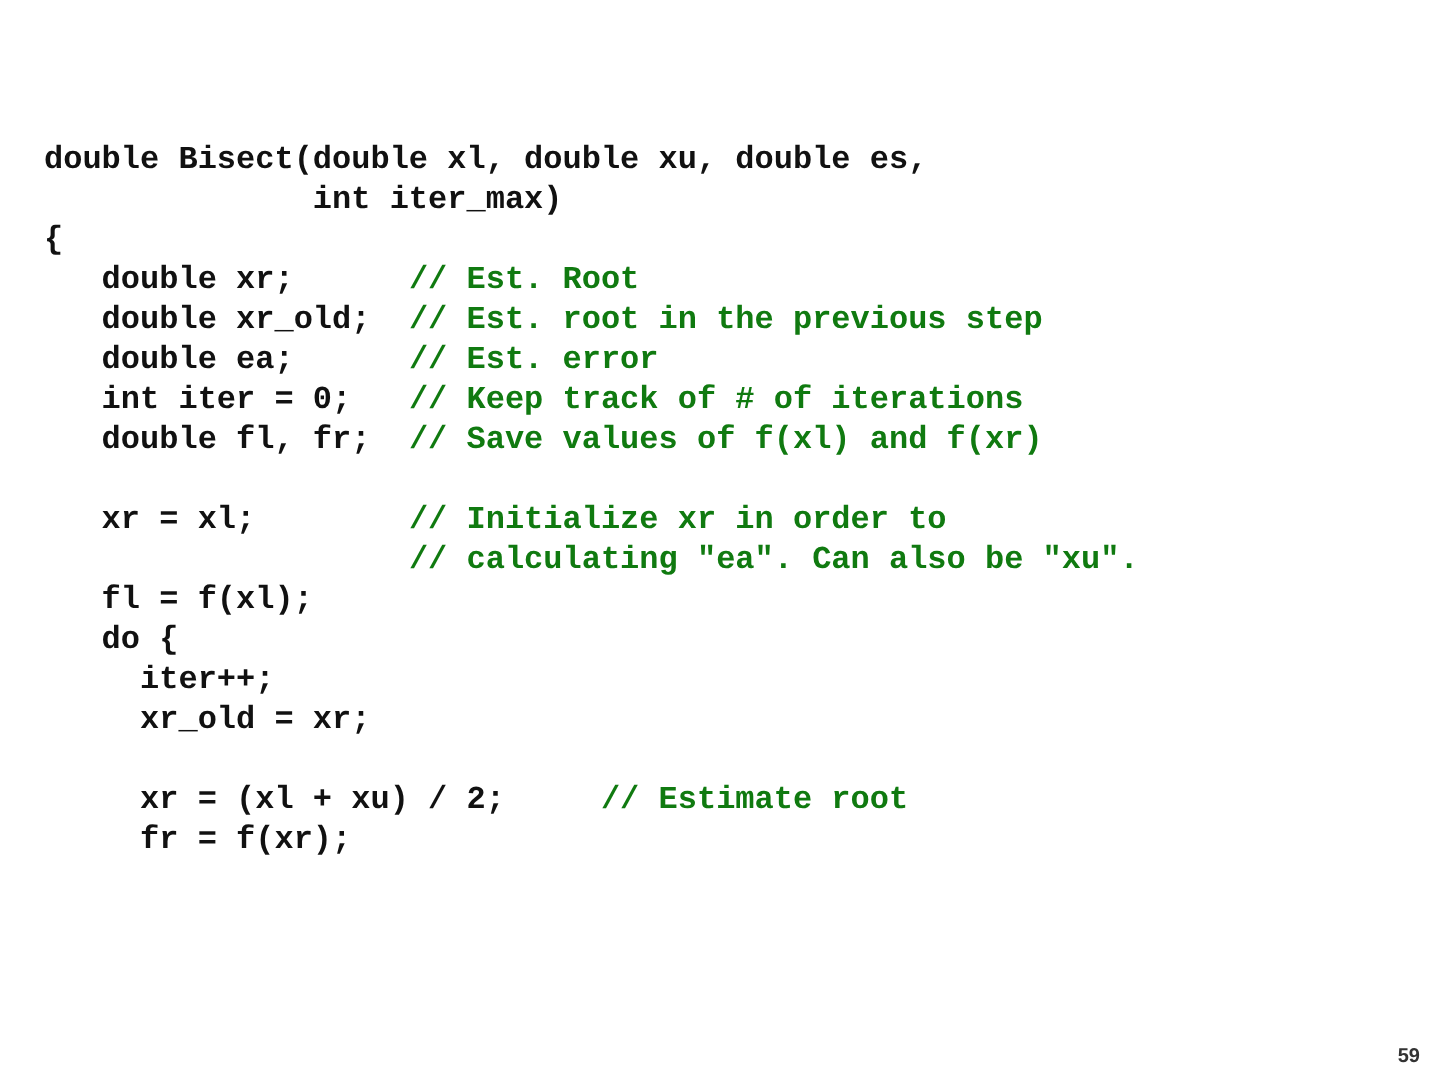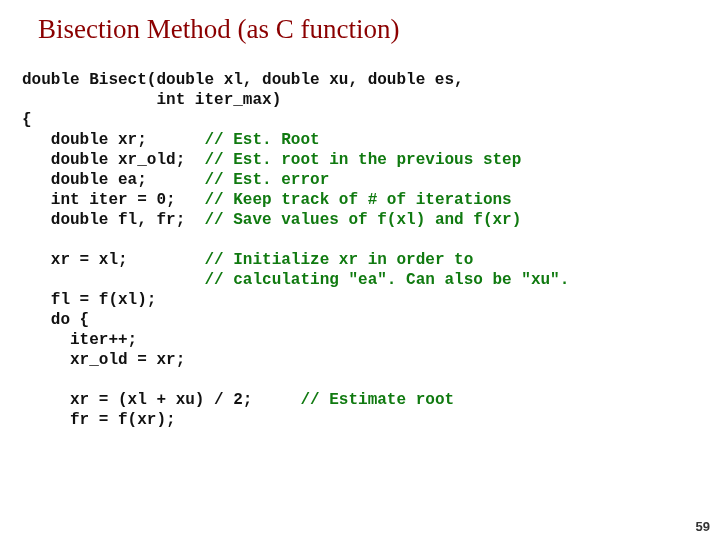--- a/index.html
+++ b/index.html
@@ -35,30 +35,29 @@
     color: #111;
     line-height: 1.25;
     white-space: pre;
   }
   .comment { color: #107a10; }
   .pagenum {
     position: absolute;
     right: 10px;
     bottom: 6px;
     font-family: Arial, sans-serif;
-    font-size: 13px;
+    font-size: 10px;
     font-weight: bold;
     color: #333;
   }
 </style>
 </head>
 <body>
 
 <div class="slide">
-  <div class="title">Bisection Method (as C function)</div>
 
   <div class="code"><span>double Bisect(double xl, double xu, double es,</span>
 <span>              int iter_max)</span>
 <span>{</span>
 <span>   double xr;      </span><span class="comment">// Est. Root</span>
 <span>   double xr_old;  </span><span class="comment">// Est. root in the previous step</span>
 <span>   double ea;      </span><span class="comment">// Est. error</span>
 <span>   int iter = 0;   </span><span class="comment">// Keep track of # of iterations</span>
 <span>   double fl, fr;  </span><span class="comment">// Save values of f(xl) and f(xr)</span>
 <span></span>

